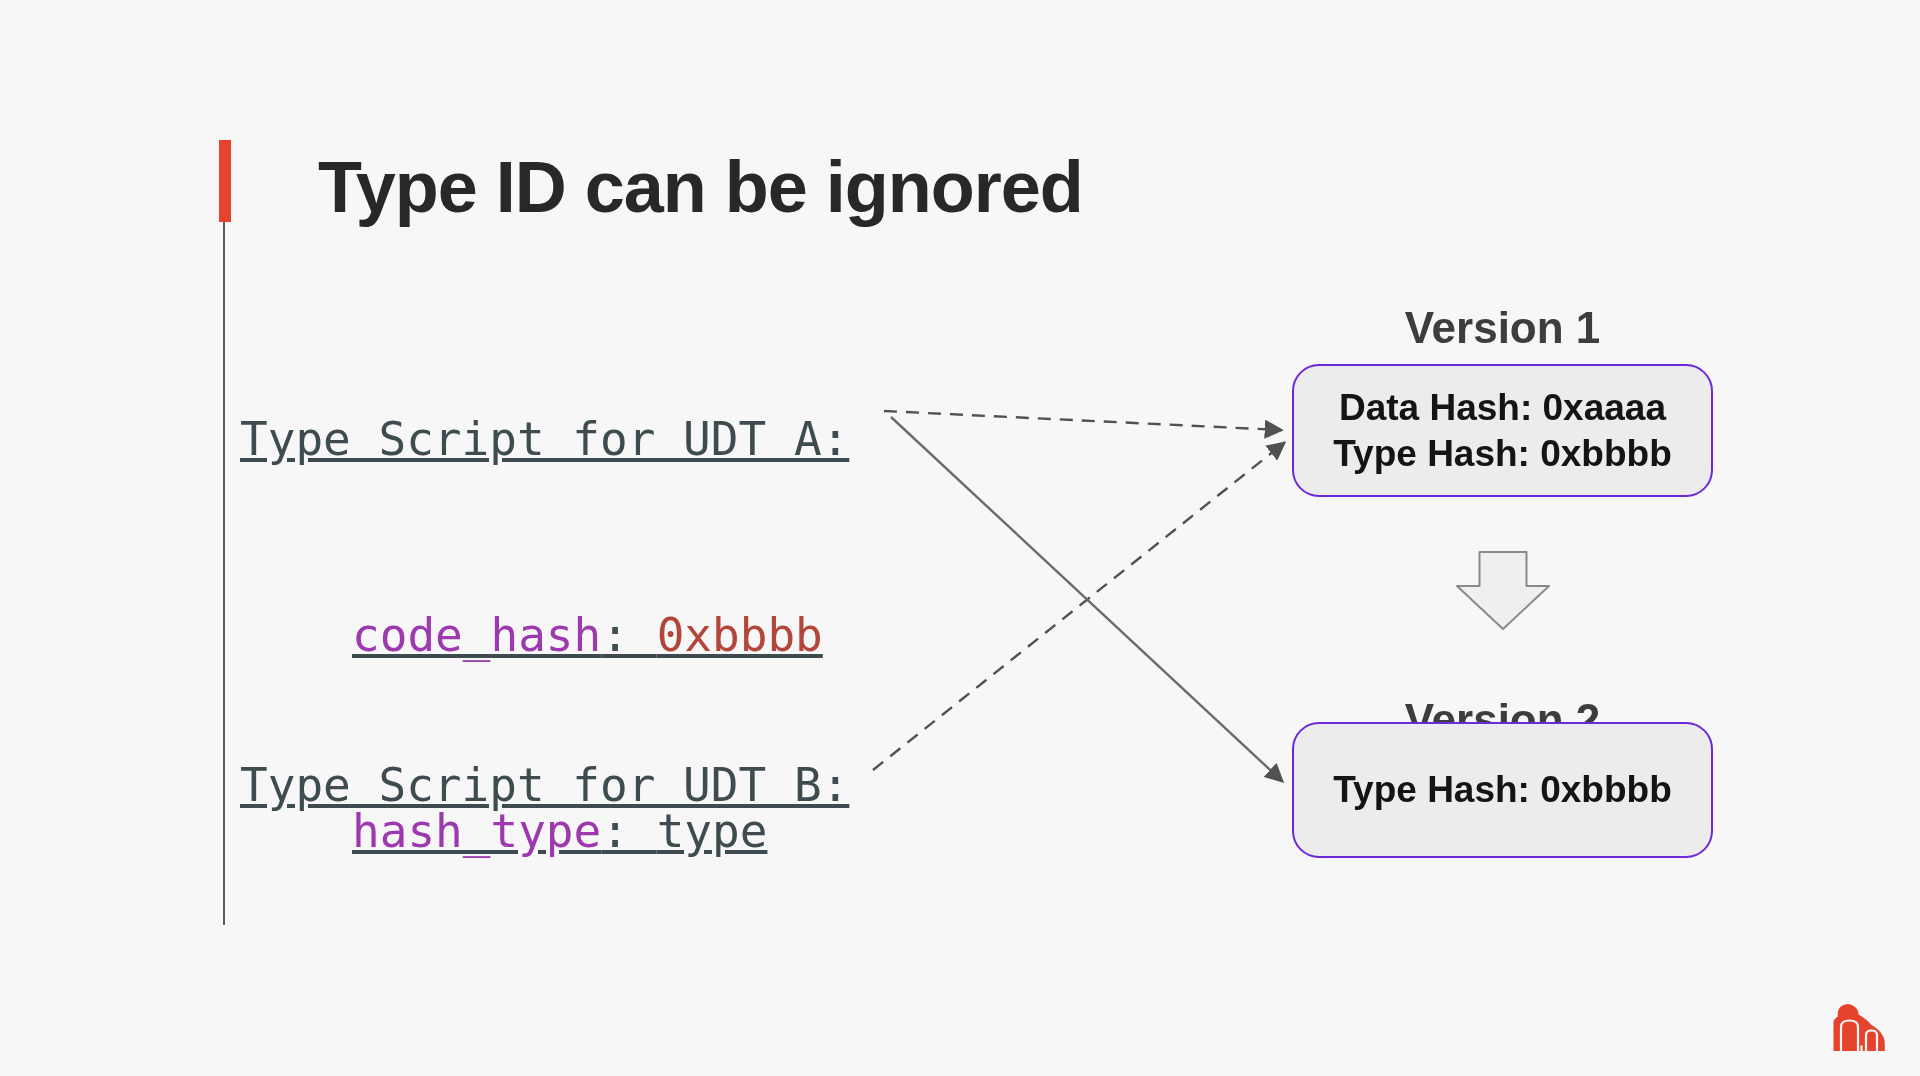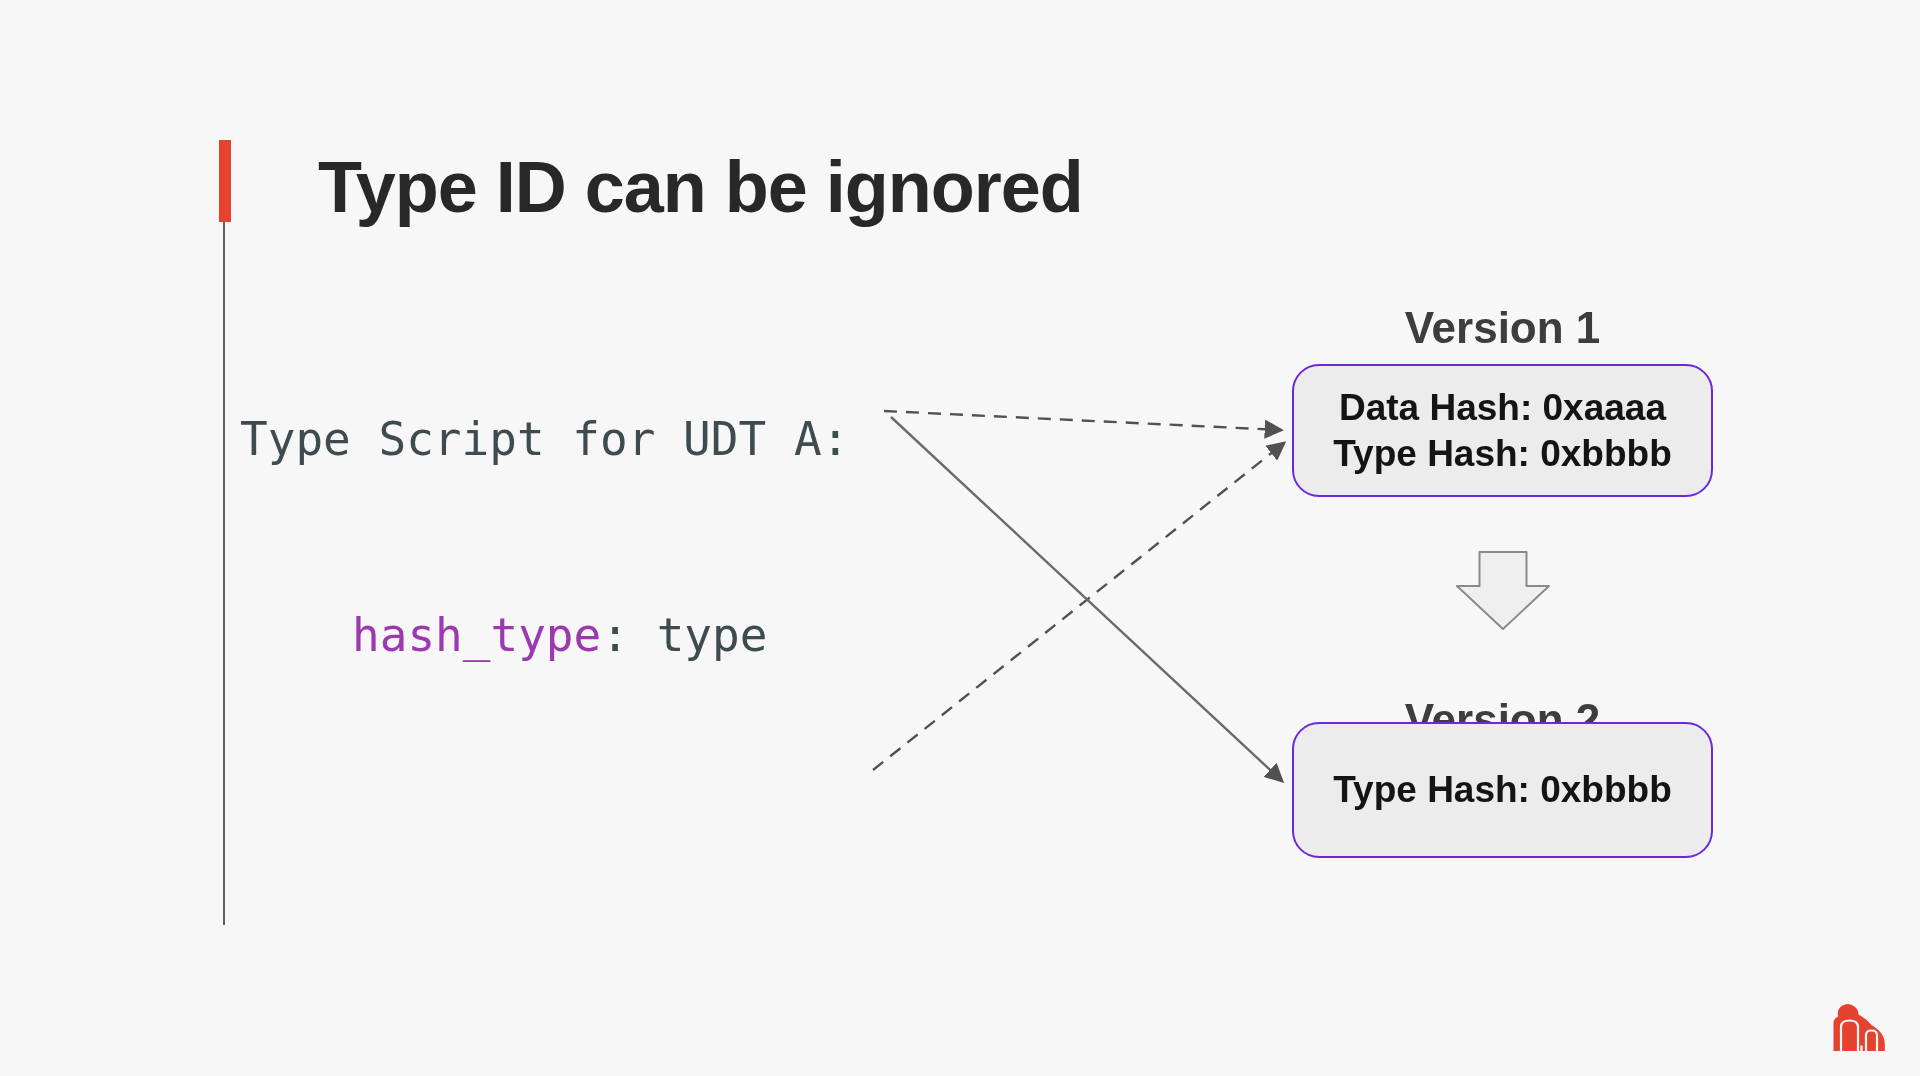--- a/index.html
+++ b/index.html
@@ -56,20 +56,21 @@
     font-family: "DejaVu Sans Mono", "Liberation Mono", monospace;
     font-size: 46px;
     color: #3e4c50;
     white-space: pre;
   }
   .code-a { top: 287px; }
   .code-b { top: 633px; }
   .code-line {
     height: 88px;
     line-height: 88px;
+    text-decoration: underline;
   }
   .code-line.indent { padding-left: 112px; }
   .tok-key  { color: #9c39ae; }
   .tok-sep  { color: #3e4c50; }
   .tok-hex  { color: #b2463a; }
   .tok-plain{ color: #3e4c50; }
 
   
   .version-label {
     position: absolute;
@@ -128,24 +129,26 @@
 <body>
 
 <div class="slide">
 
   <div class="accent-bar"></div>
   <div class="vline"></div>
   <h1 class="title">Type ID can be ignored</h1>
 
   <div class="code-block code-a">
     <div class="code-line"><span>Type Script for UDT A:</span></div>
+    <div class="code-line indent"><span class="tok-key">code_hash</span><span class="tok-sep">: </span><span class="tok-hex">0xbbbb</span></div>
     <div class="code-line indent"><span class="tok-key">hash_type</span><span class="tok-sep">: </span><span class="tok-plain">type</span></div>
   </div>
 
   <div class="code-block code-b">
+    <div class="code-line"><span>Type Script for UDT B:</span></div>
     
   </div>
 
   <div class="version-label v1-label">Version 1</div>
   <div class="hash-box box-1">
     <div class="hash-line">Data Hash: 0xaaaa</div>
     <div class="hash-line">Type Hash: 0xbbbb</div>
   </div>
 
   <svg class="down-arrow-svg" width="95" height="81" viewBox="0 0 95 81">

